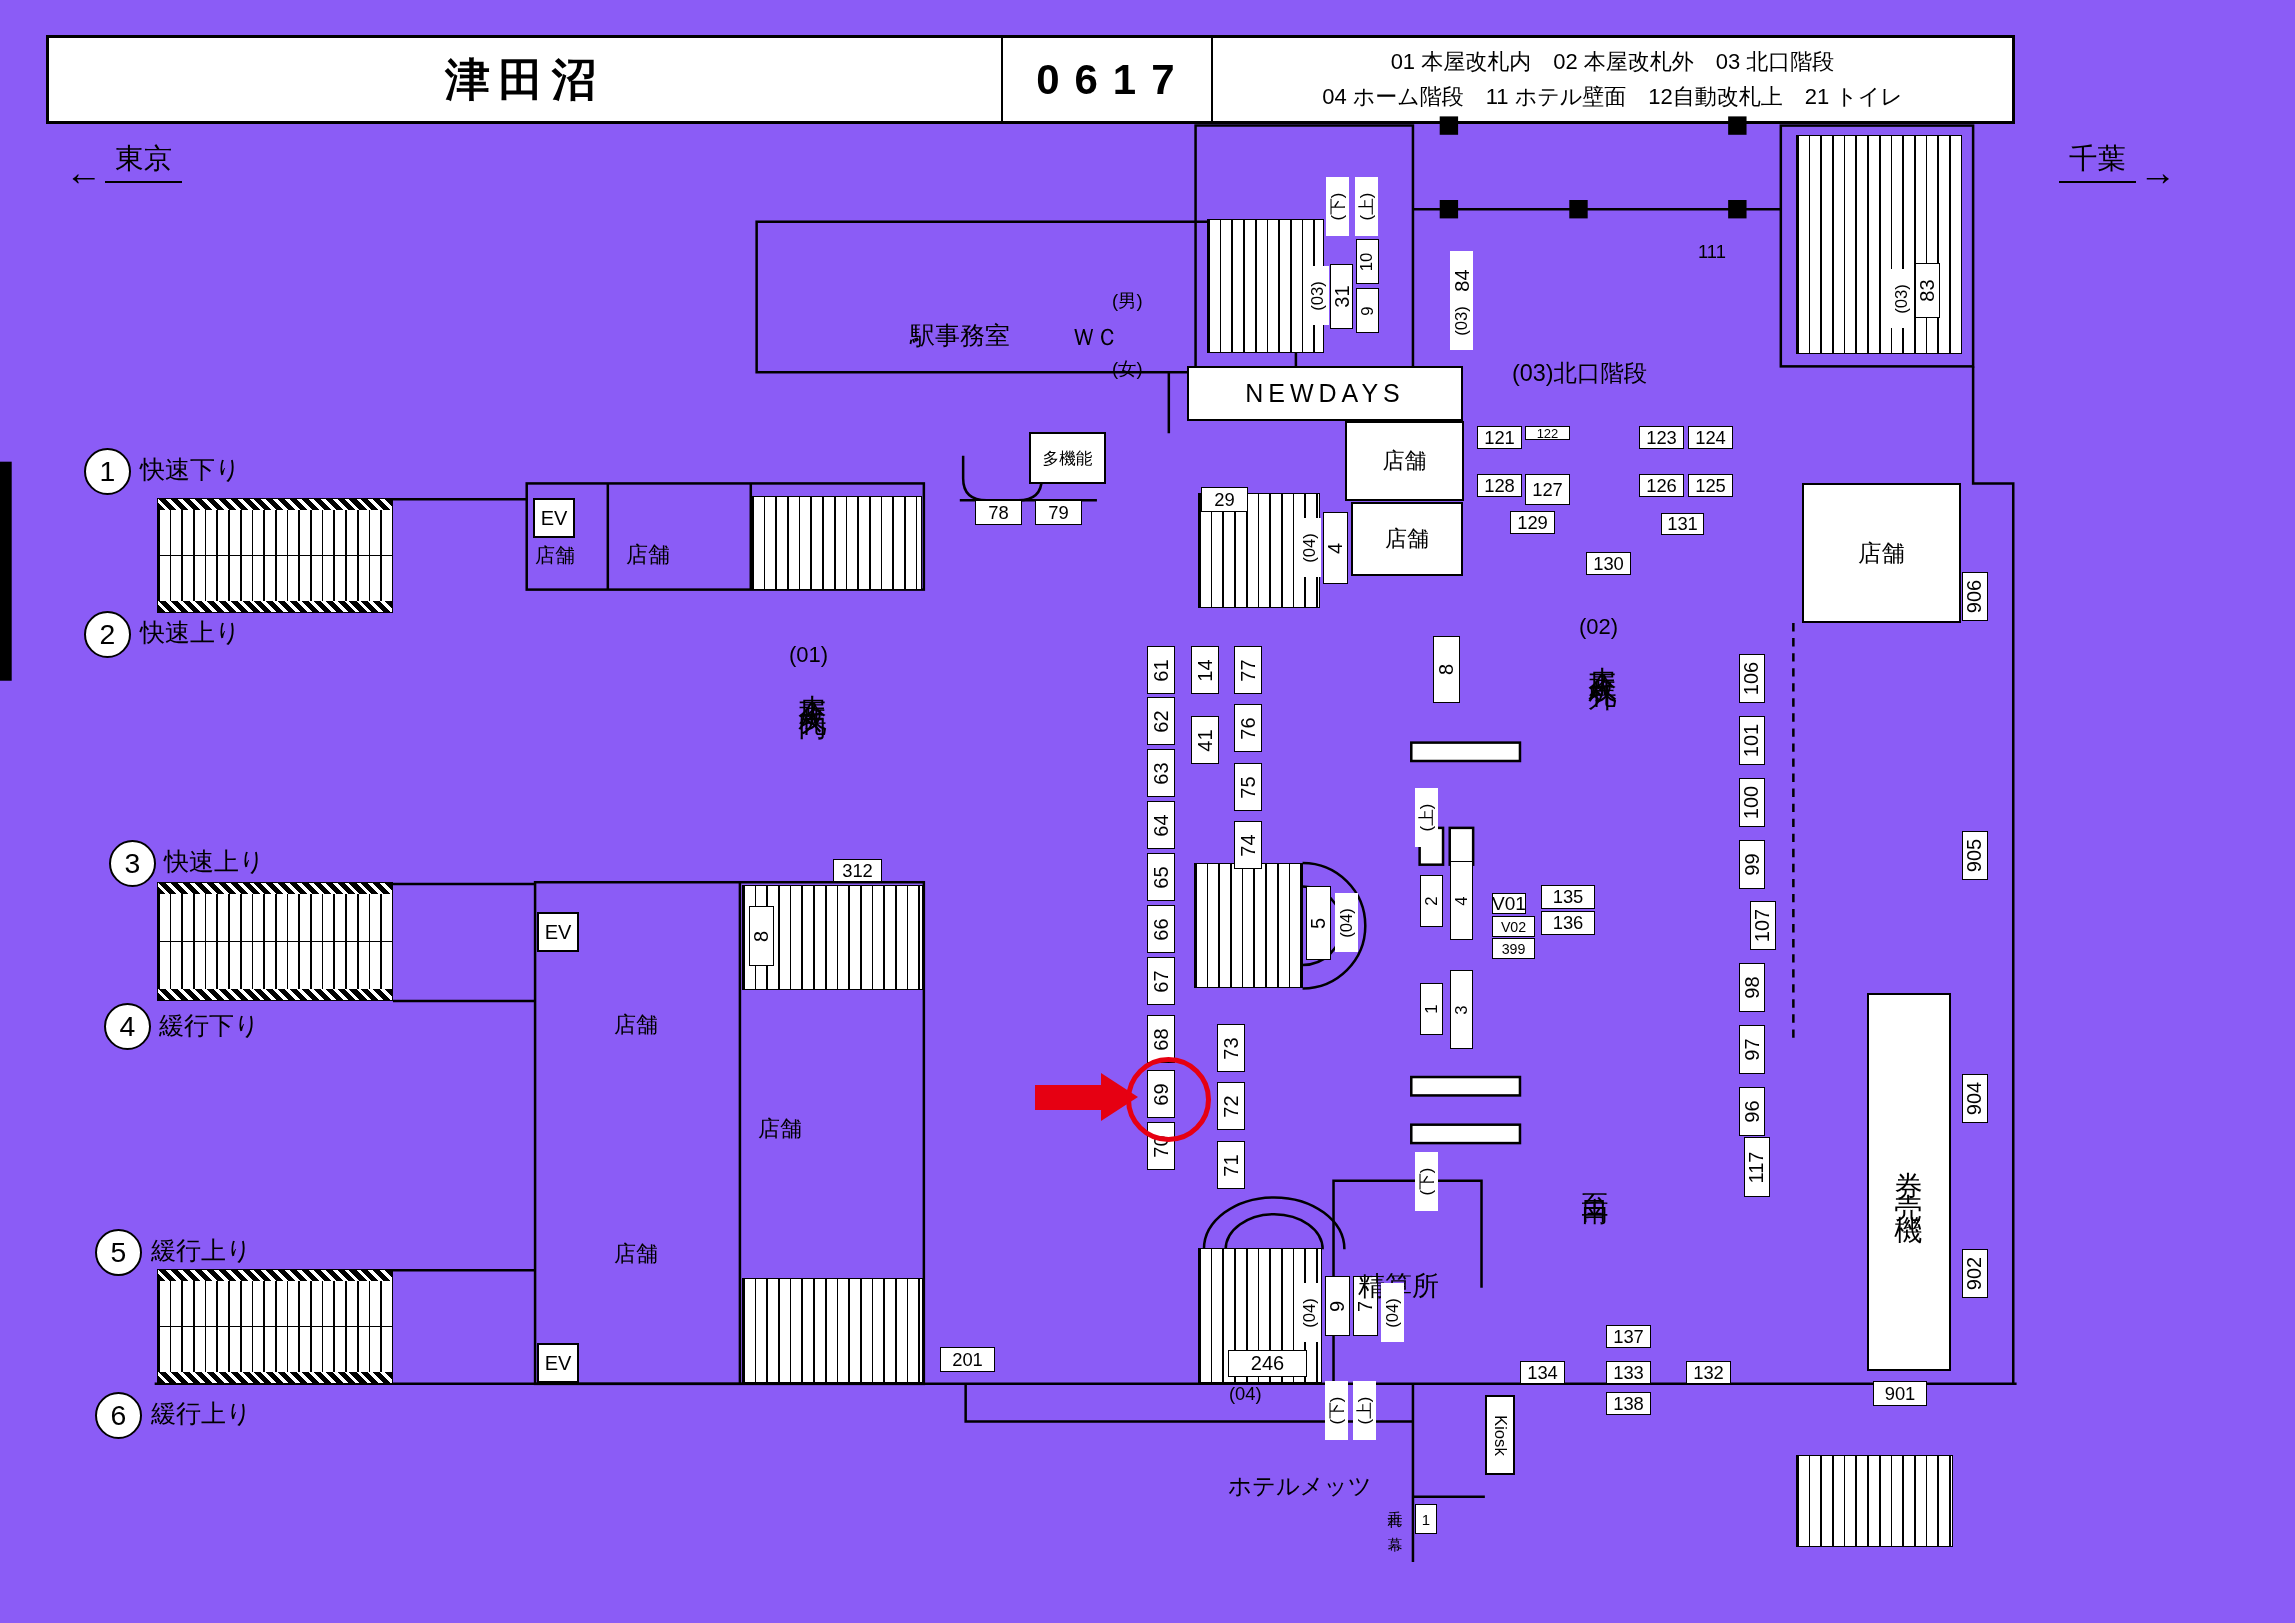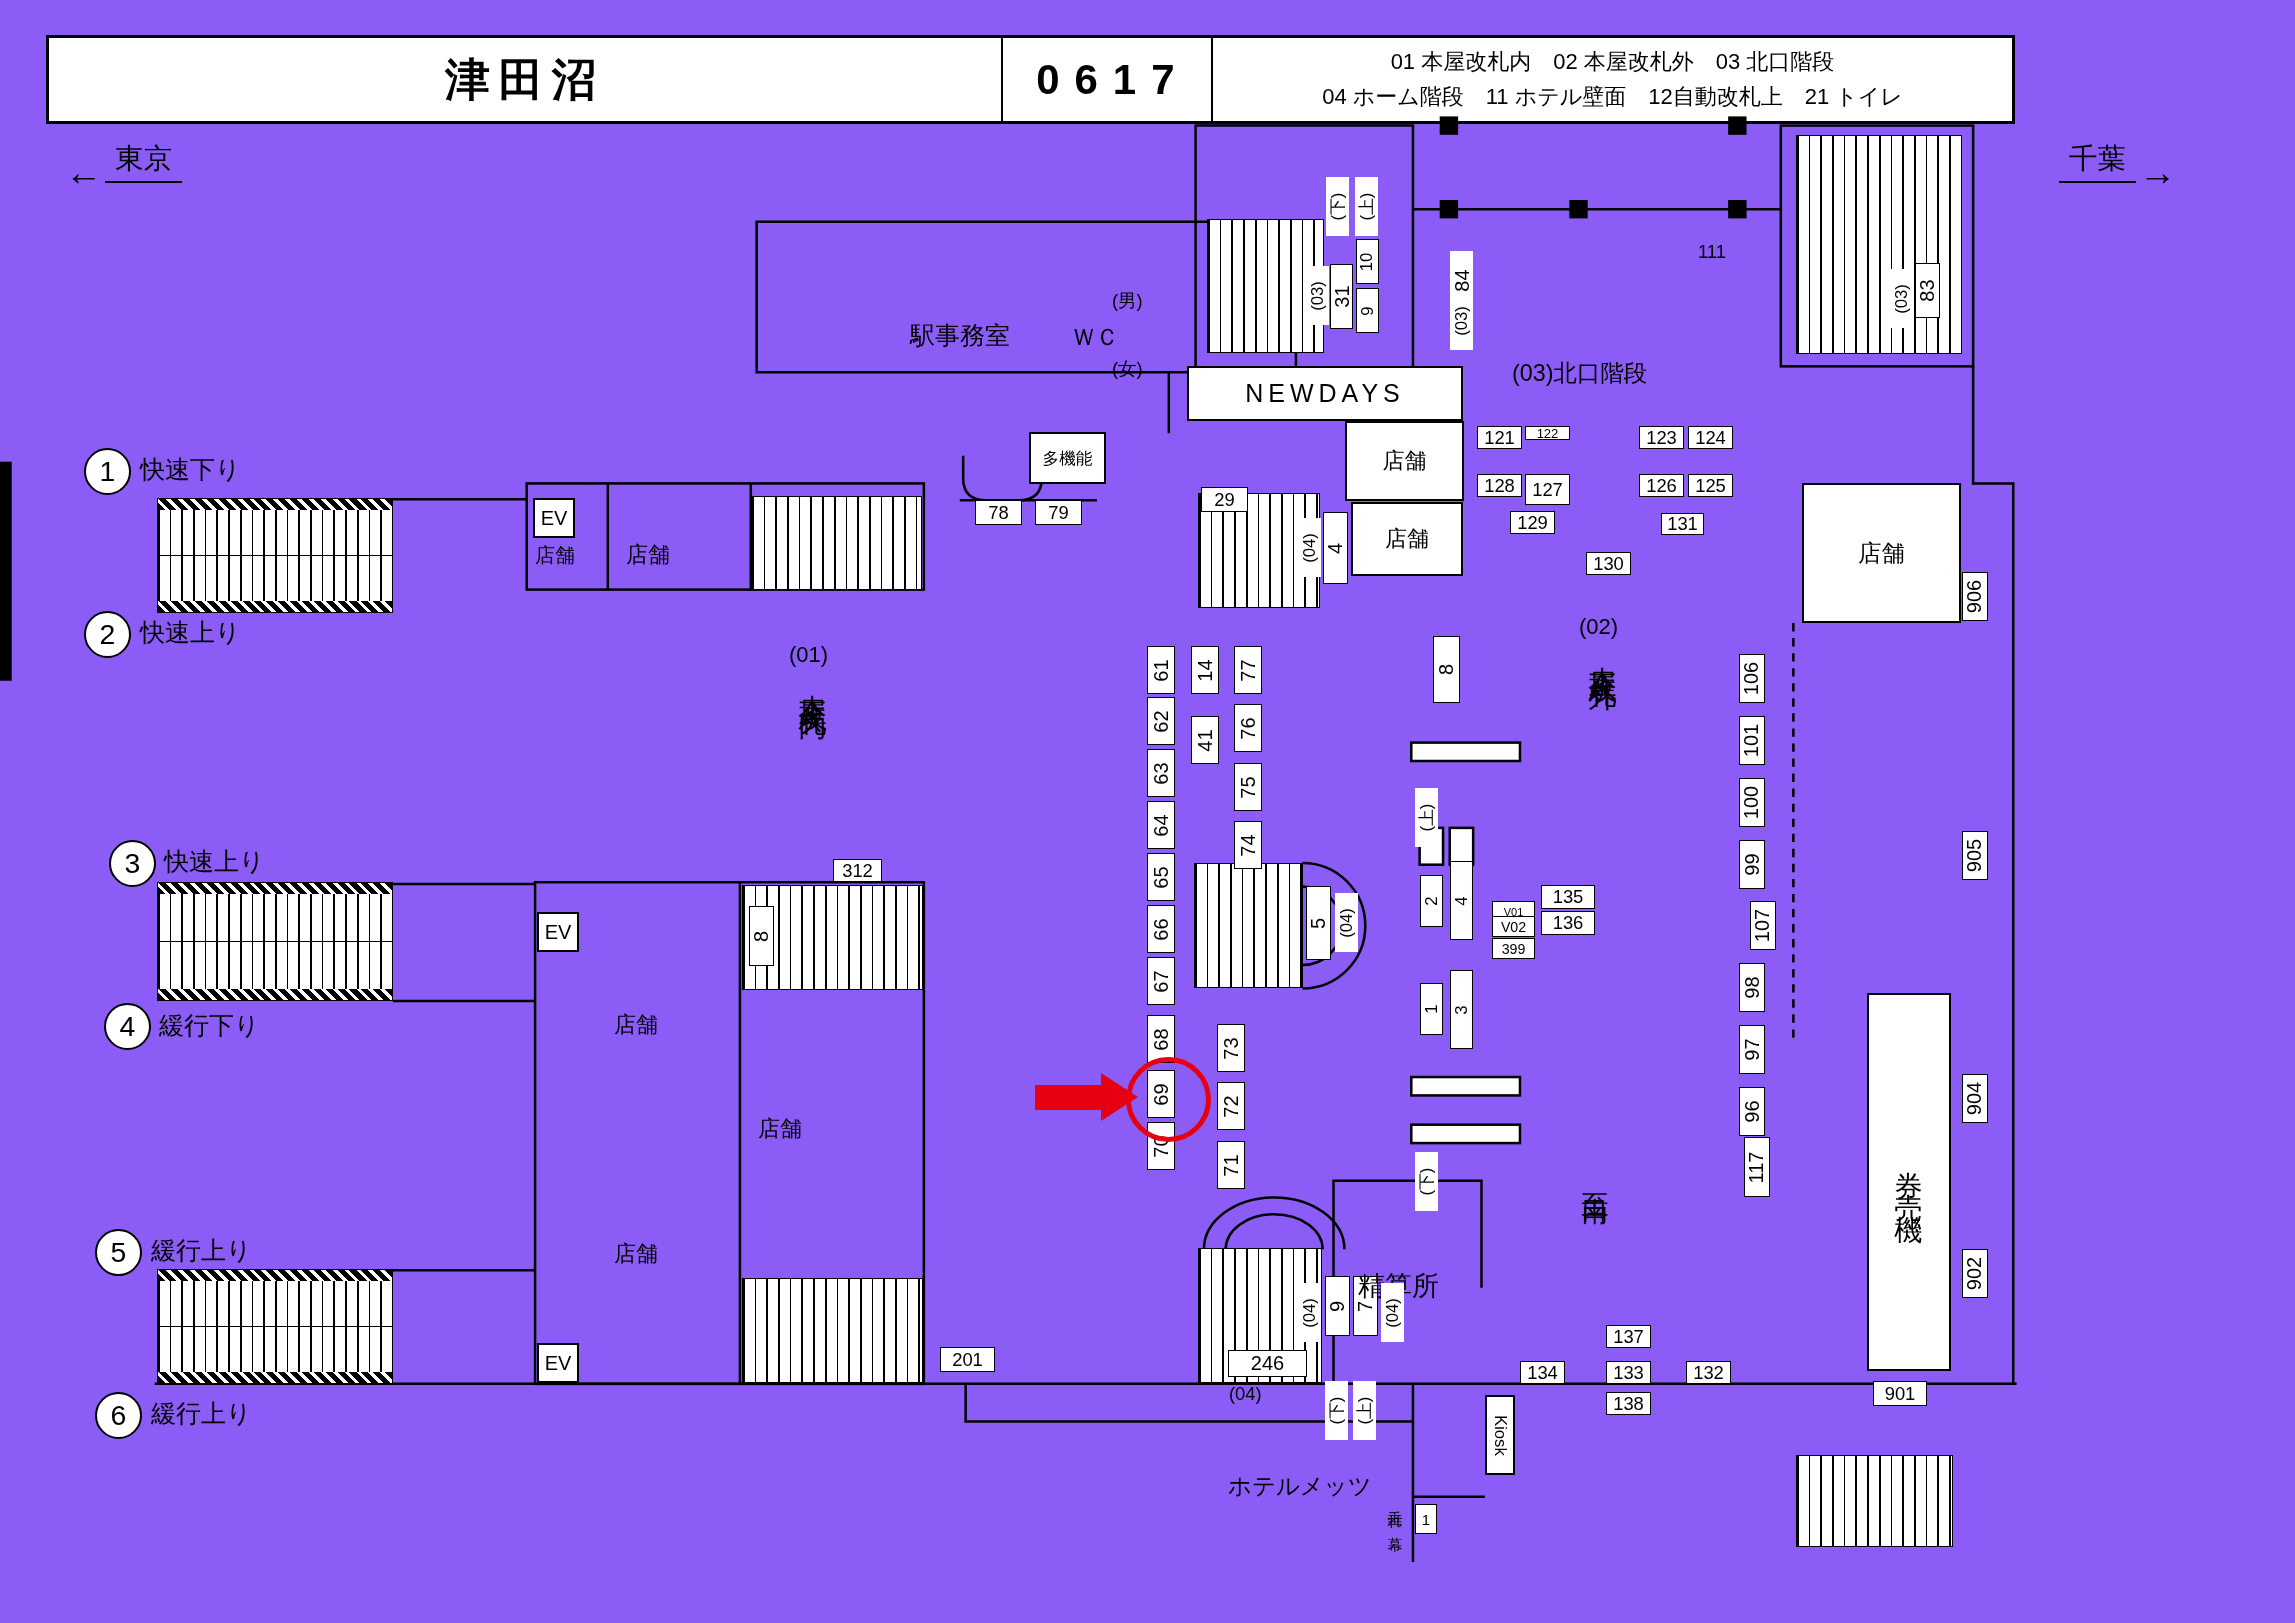--- a/index.html
+++ b/index.html
@@ -211,21 +211,21 @@
       </div>
       <div class="adbox" style="position: absolute; left: 1661px; top: 513px; width: 43px; height: 22px; font-size: 18.4px;">
         <span>131</span>
       </div>
       <div class="adbox" style="position: absolute; left: 1541px; top: 885px; width: 54px; height: 24px; font-size: 18.4px;">
         <span>135</span>
       </div>
       <div class="adbox" style="position: absolute; left: 1541px; top: 911px; width: 54px; height: 24px; font-size: 18.4px;">
         <span>136</span>
       </div>
-      <div class="adbox" style="position: absolute; left: 1492px; top: 893px; width: 43px; height: 21px; font-size: 11px; margin-top: 8px;">
+      <div class="adbox" style="position: absolute; left: 1492px; top: 893px; width: 34px; height: 21px; font-size: 19px;">
         <span>V01</span>
       </div>
       <div class="adbox" style="position: absolute; left: 1492px; top: 916px; width: 43px; height: 21px; font-size: 14.2px;">
         <span>V02</span>
       </div>
       <div class="adbox" style="position: absolute; left: 1492px; top: 938px; width: 43px; height: 21px; font-size: 14.2px;">
         <span>399</span>
       </div>
       <div class="adbox" style="position: absolute; left: 833px; top: 859px; width: 49px; height: 23.4px; font-size: 18.4px;">
         <span>312</span>

